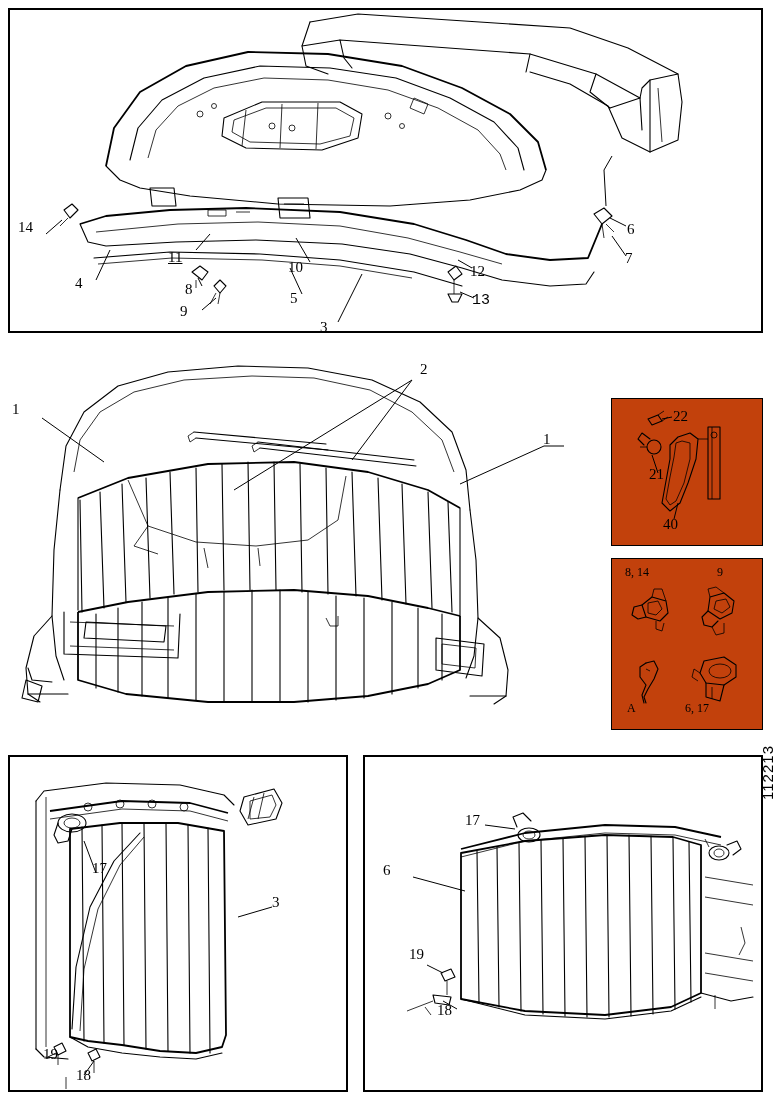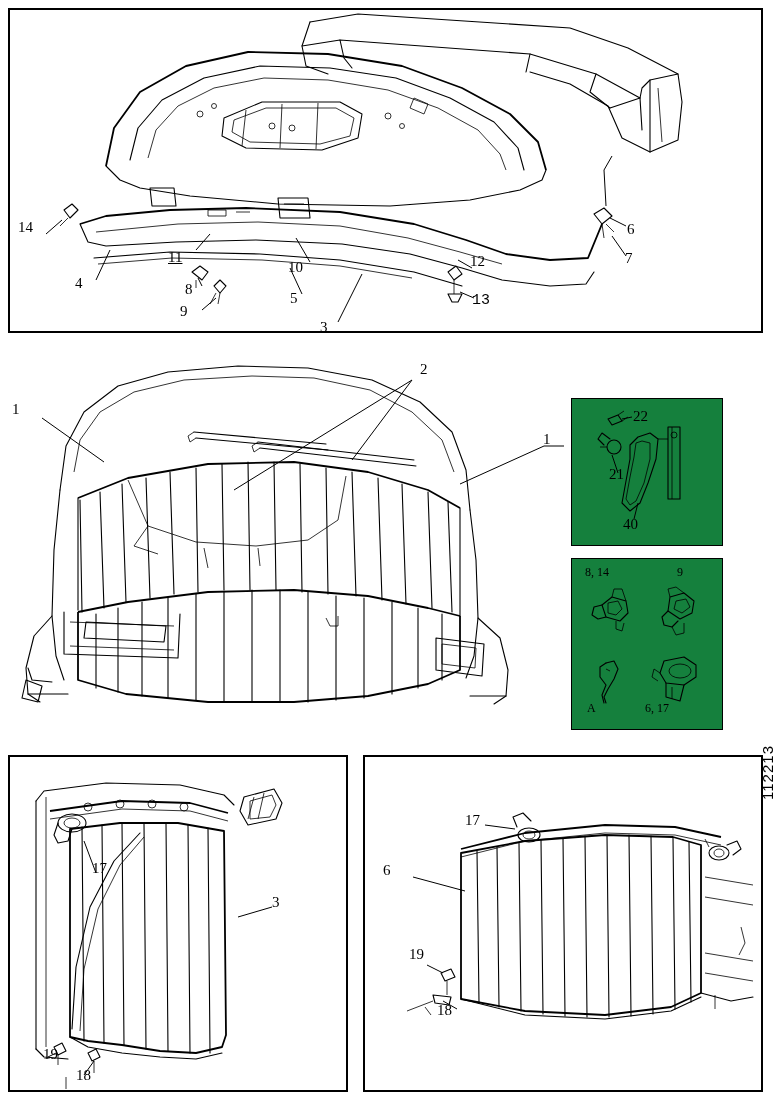--- a/index.html
+++ b/index.html
@@ -17,21 +17,22 @@
     background: #fff;
   }
   .panel {
     position: absolute;
     border: 2px solid #000;
     background: #fff;
   }
   .subpanel {
     position: absolute;
     border: 1.5px solid #000;
-    background: #15803d;
+    background: #c2410c;
+    margin-left: 40px;
   }
   svg { position: absolute; top: 0; left: 0; overflow: visible; }
   .art { fill: none; stroke: #000; stroke-width: 1.1; stroke-linejoin: round; stroke-linecap: round; }
   .art-thin { fill: none; stroke: #000; stroke-width: 0.8; }
   .art-thick { fill: none; stroke: #000; stroke-width: 1.8; stroke-linejoin: round; }
   .leader { fill: none; stroke: #000; stroke-width: 1.0; }
   .num {
     position: absolute;
     font-family: "Liberation Serif", serif;
     font-size: 15px;
@@ -151,21 +152,21 @@
     </svg>
 
     <span class="num" style="left:8px; top:210px;">14</span>
     <span class="num" style="left:65px; top:266px;">4</span>
     <span class="num" style="left:175px; top:272px;">8</span>
     <span class="num" style="left:170px; top:294px;">9</span>
     <span class="num" style="left:158px; top:240px;text-decoration:underline;">11</span>
     <span class="num" style="left:278px; top:250px;">10</span>
     <span class="num" style="left:280px; top:281px;">5</span>
     <span class="num" style="left:310px; top:310px;">3</span>
-    <span class="num" style="left:460px; top:244px;text-align:center;">12</span>
+    <span class="num" style="left:460px; top:254px;text-align:center;">12</span>
     <span class="num" style="left:462px; top:283px;font-family:Liberation Mono, monospace;">13</span>
     <span class="num" style="left:617px; top:212px;">6</span>
     <span class="num" style="left:615px; top:241px;">7</span>
   </div>
 
   <div style="position:absolute; left:8px; top:350px; width:555px; height:380px;">
     <svg width="555" height="380" viewBox="0 0 555 380">
 
       <path class="art" d="M52 140 L58 96 L76 62 L110 36 L160 22 L230 16 L300 18 L364 30 L412 52 L444 82 L458 120 L462 160"></path>
       <path class="art" d="M52 140 L46 200 L44 266 L48 306 L56 330"></path>

